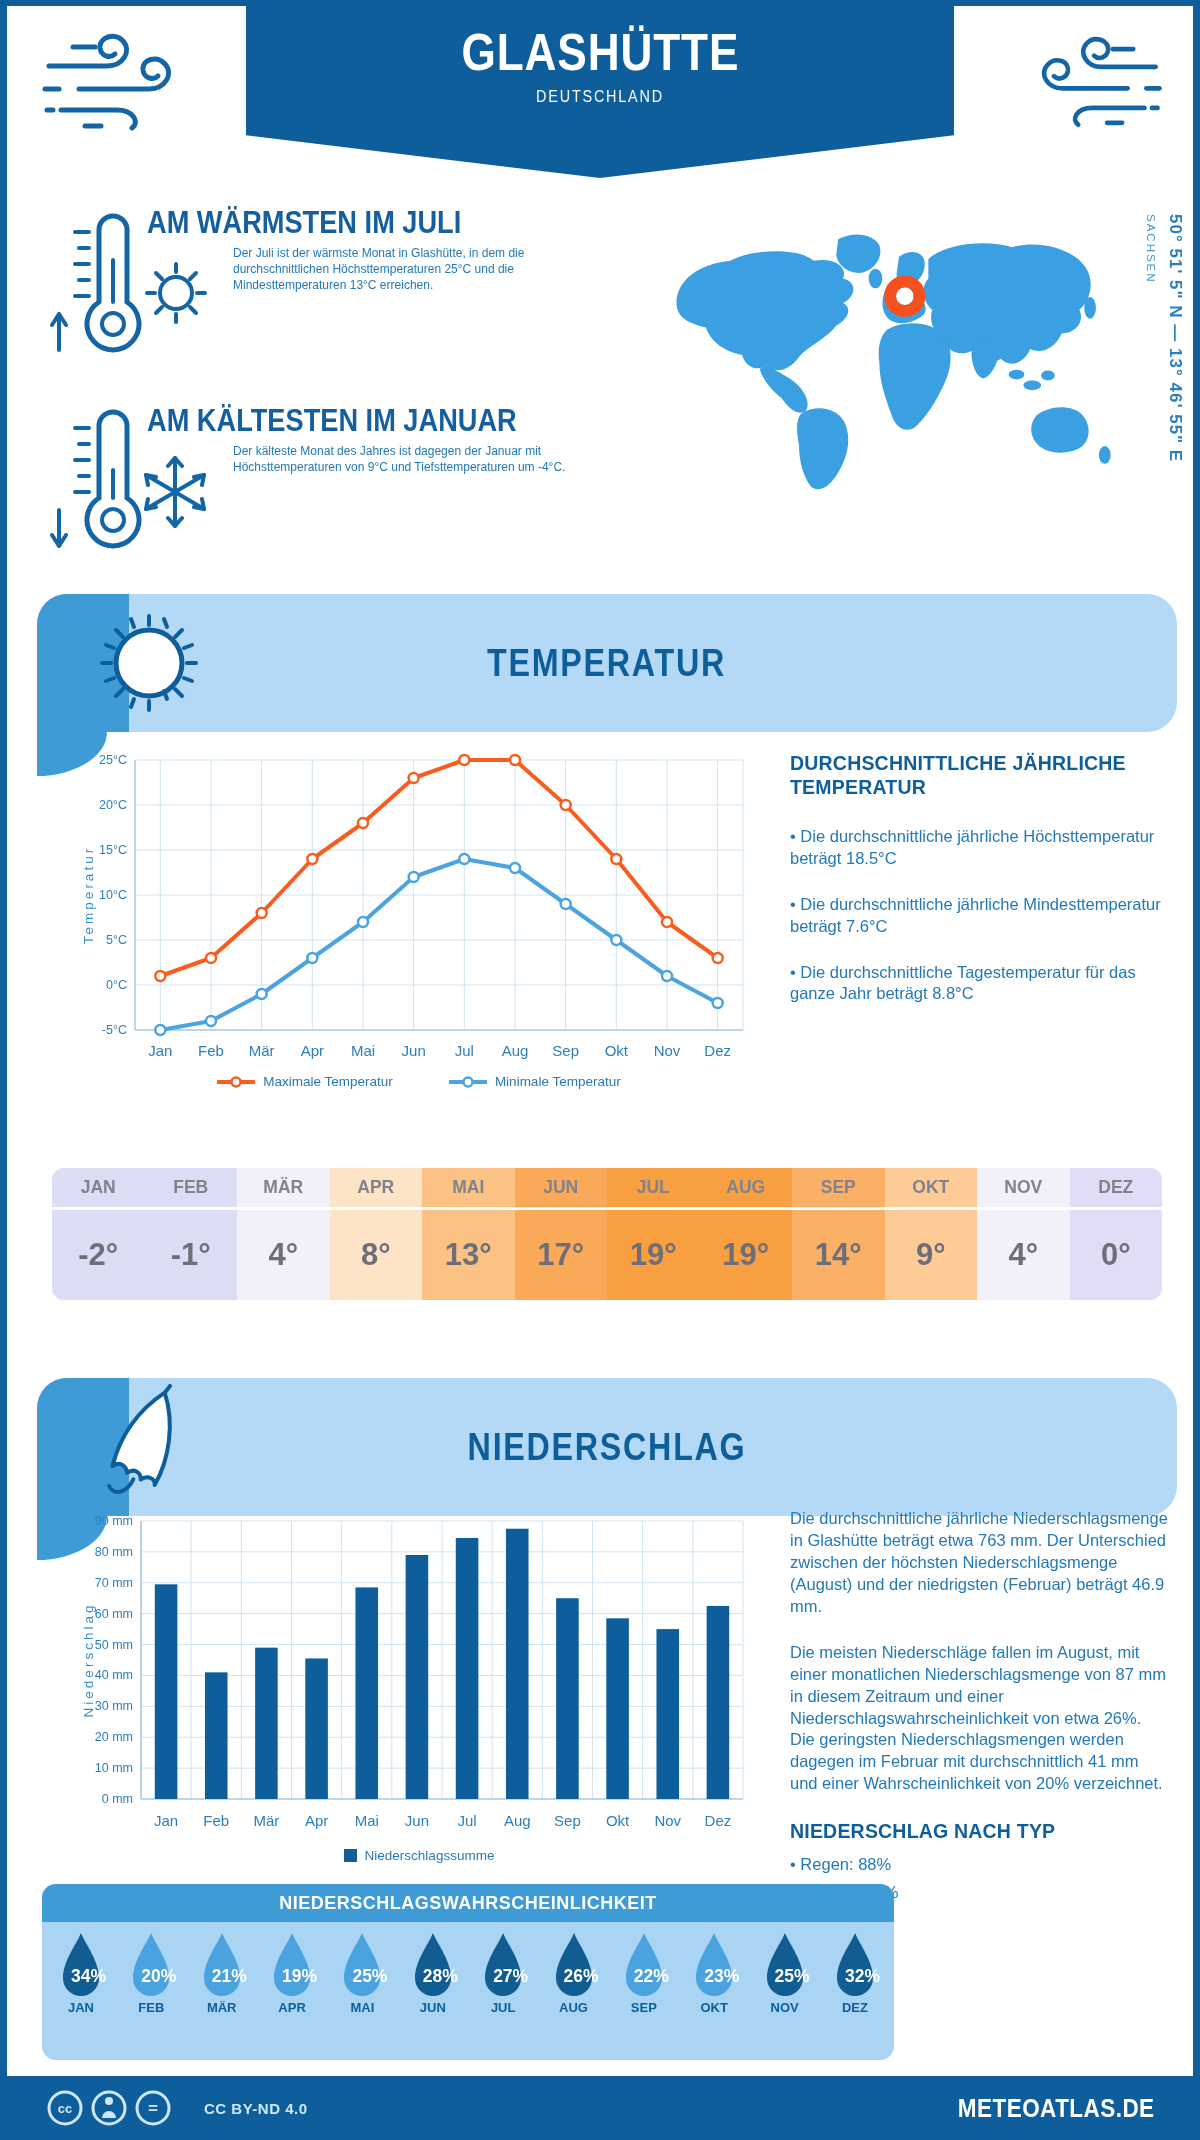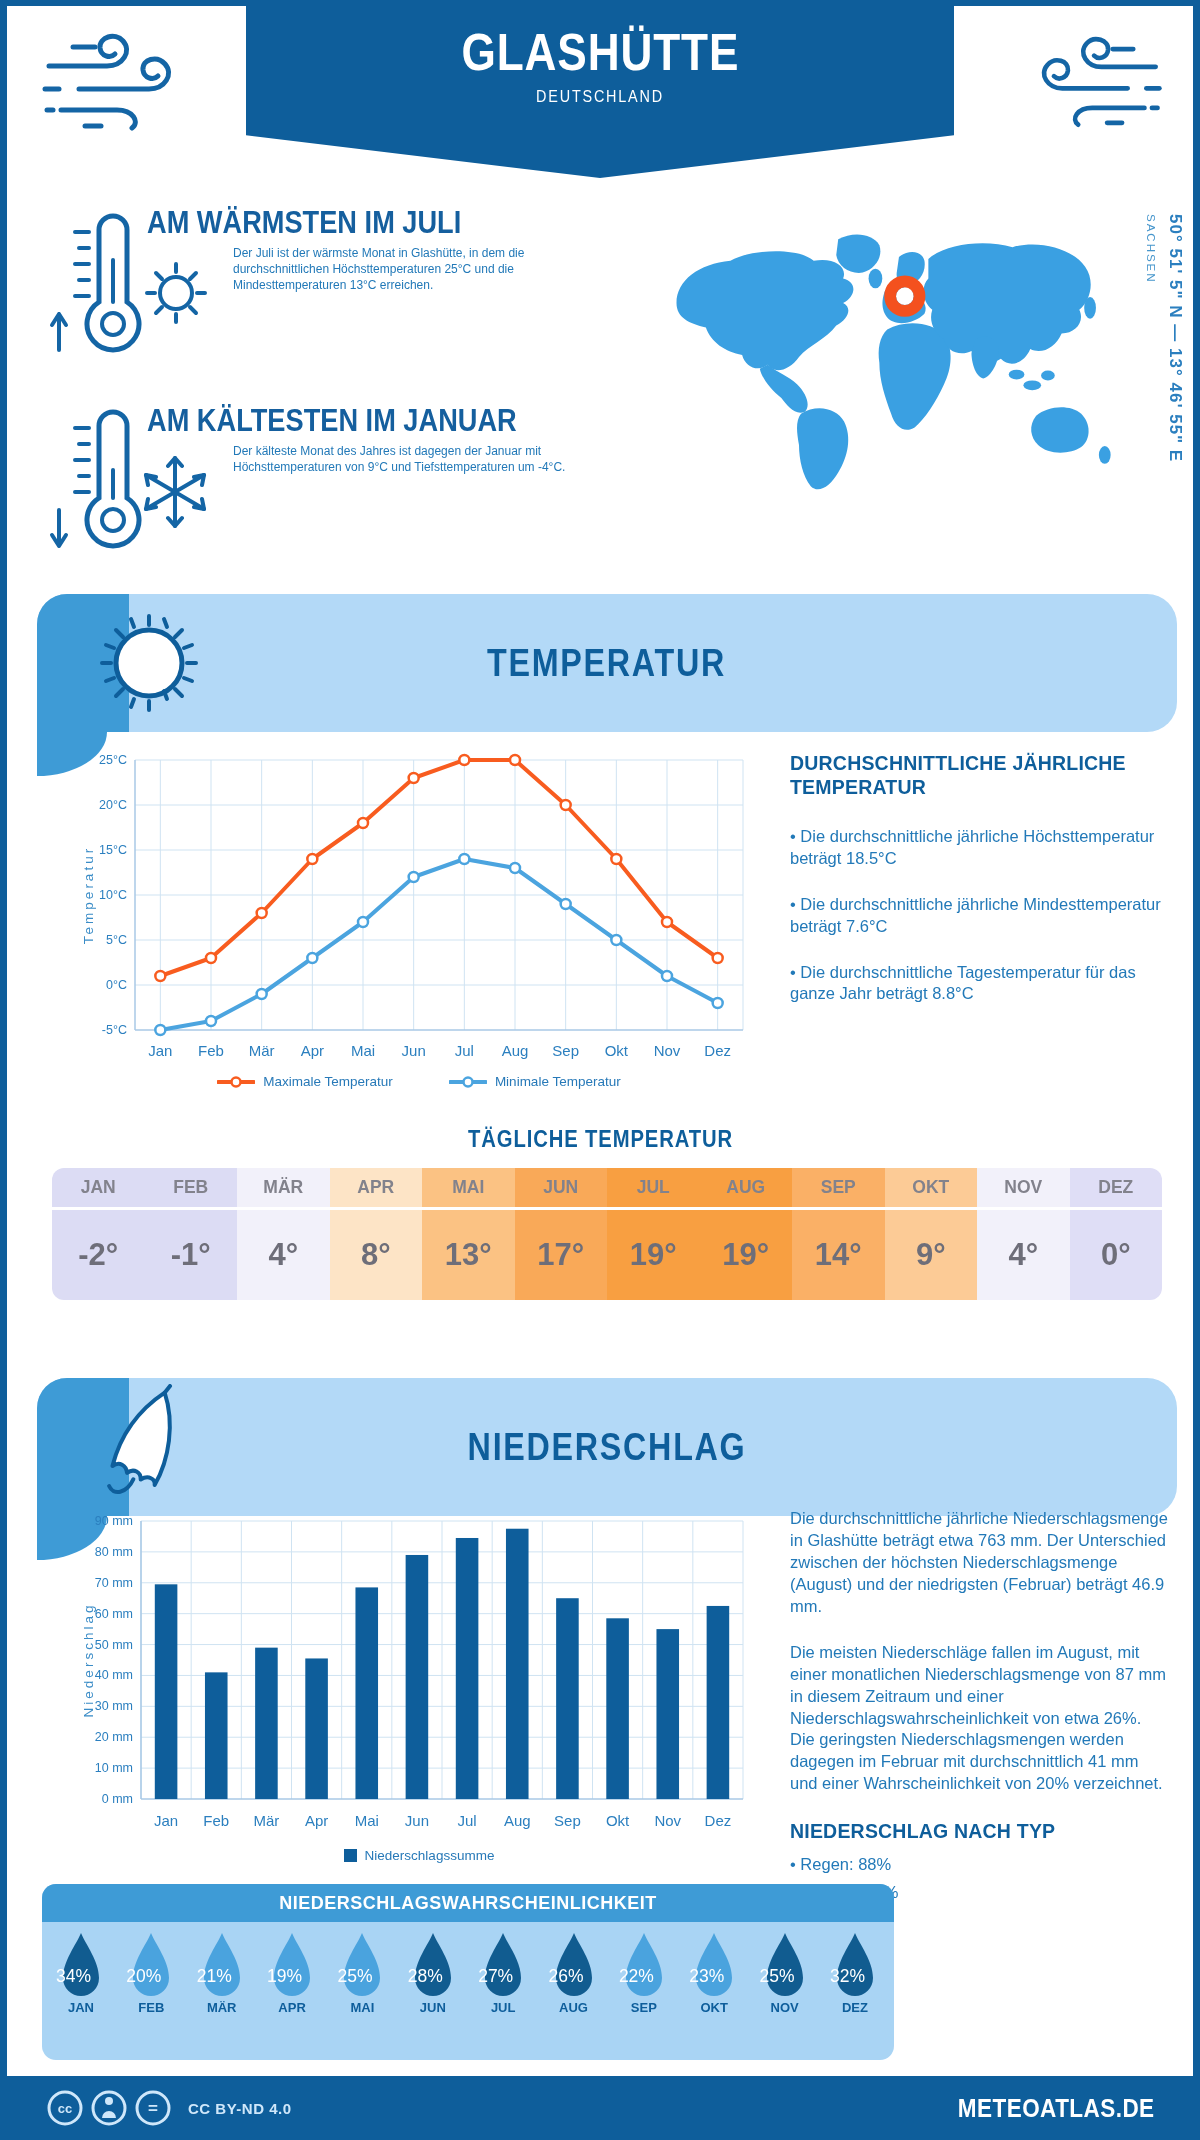--- a/index.html
+++ b/index.html
@@ -68,27 +68,27 @@
   .dt-val{height:90px;display:flex;align-items:center;justify-content:center;
           font-weight:bold;font-size:31px;color:#6e6e79;}
   
   .prob{position:absolute;left:35px;top:1878px;width:852px;height:176px;background:var(--panel2);
         border-radius:14px;}
   .prob-title{height:38px;background:var(--accent);border-radius:14px 14px 0 0;display:flex;
               align-items:center;justify-content:center;color:#fff;font-weight:bold;font-size:18px;
               letter-spacing:.5px;}
   .drops{display:flex;justify-content:space-between;padding:8px 14px 0 14px;}
   .drop-col{position:relative;width:50px;display:flex;flex-direction:column;align-items:center;}
-  .drop-pct{position:absolute;top:36px;width:100%;text-align:left;color:#fff;font-weight:normal;
+  .drop-pct{position:absolute;top:36px;width:100%;text-align:right;color:#fff;font-weight:bold;
             font-size:17.5px;}
   .drop-month{margin-top:2px;color:var(--dark);font-weight:bold;font-size:13px;}
   
   .footer{position:absolute;left:0;bottom:0;width:100%;height:64px;background:var(--dark);
           display:flex;align-items:center;justify-content:space-between;padding:0 38px;}
-  .cc-wrap{display:flex;align-items:center;gap:11px;}
+  .cc-wrap{display:flex;align-items:center;gap:27px;}
   .cc-text{color:#cfe7fa;font-weight:bold;font-size:15px;letter-spacing:.5px;}
   .brand{color:#fff;font-weight:bold;font-size:25px;letter-spacing:.5px;transform:scaleX(.9);transform-origin:right;}
 </style>
 </head>
 <body>
 
 <div class="page">
 
   <div class="banner">
     <div class="banner-title">GLASHÜTTE</div>
@@ -285,23 +285,20 @@
       </span>
     </div>
 
   <div class="stats" style="top:745px">
     <h3>DURCHSCHNITTLICHE JÄHRLICHE TEMPERATUR</h3>
     <p>• Die durchschnittliche jährliche Höchsttemperatur beträgt 18.5°C</p>
     <p>• Die durchschnittliche jährliche Mindesttemperatur beträgt 7.6°C</p>
     <p>• Die durchschnittliche Tagestemperatur für das ganze Jahr beträgt 8.8°C</p>
   </div>
 
-  <div class="daily-title-wrap" style="top:1120px">
-    <div class="daily-title">TÄGLICHE TEMPERATUR</div>
-  </div>
   <div class="daily-table" id="daily-table">
       <div class="dt-head" style="background: rgb(220, 220, 244);">JAN</div>
       <div class="dt-head" style="background: rgb(220, 220, 244);">FEB</div>
       <div class="dt-head" style="background: rgb(242, 241, 250);">MÄR</div>
       <div class="dt-head" style="background: rgb(253, 228, 198);">APR</div>
       <div class="dt-head" style="background: rgb(251, 194, 131);">MAI</div>
       <div class="dt-head" style="background: rgb(249, 169, 88);">JUN</div>
       <div class="dt-head" style="background: rgb(248, 159, 65);">JUL</div>
       <div class="dt-head" style="background: rgb(248, 159, 65);">AUG</div>
       <div class="dt-head" style="background: rgb(250, 176, 102);">SEP</div>

